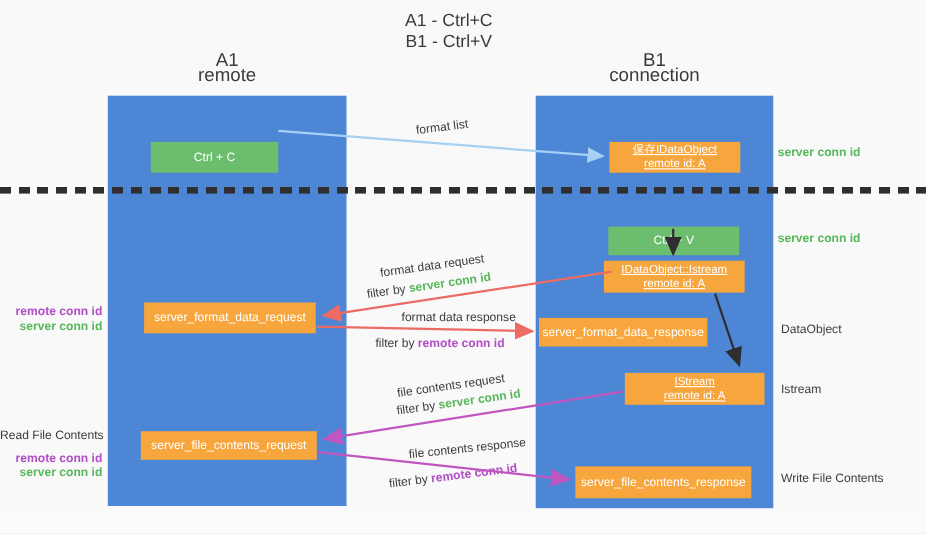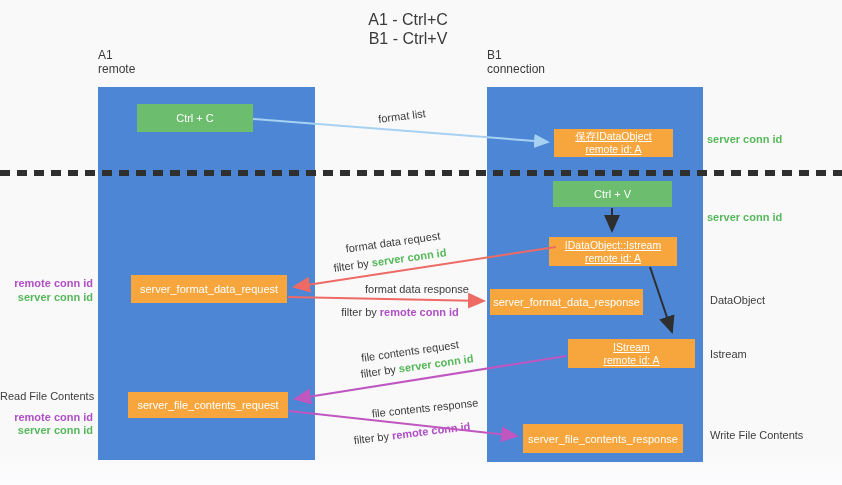--- a/index.html
+++ b/index.html
@@ -6,28 +6,28 @@
   body{font-family:"Liberation Sans", sans-serif; background:#eee;}
   .canvas{
     position:relative; width:842px; height:485px; overflow:hidden;
     background:linear-gradient(#f9f9fa 0 94%, #fcfcfe);
     color:#3c3c3c;
     padding-left:29px;
   }
   .abs{position:absolute;}
   .title{left:0; top:10px; width:816px; text-align:center; font-size:16px; line-height:19px; color:#3a3a3a;}
   .lane{background:#4d86d5; z-index:1;}
-  .lane-header{text-align:left; font-size:12px; line-height:14px; color:#3a3a3a; z-index:2;}
+  .lane-header{text-align:center; font-size:17px; line-height:14px; color:#3a3a3a; z-index:2;}
   .node{
     z-index:3; color:#fff; text-align:center; font-size:11px;
     display:flex; flex-direction:column; justify-content:center; align-items:center;
     box-sizing:border-box; white-space:nowrap;
   }
   .node.orange{background:#f7a63d;}
-  .node.green{background:#6cbd6e;}
+  .node.green{background:#6cbd6e;margin-top:25px;}
   .node .l2{font-size:10.5px; line-height:13px;text-decoration:underline;}
   .dotted{
     left:0; top:170px; width:842px; height:6px; z-index:5;
     background:repeating-linear-gradient(90deg,#2f2f2f 0 10px, transparent 10px 17px);
   }
   .ann{font-size:11px; line-height:13px; white-space:nowrap; z-index:4;}
   .ann.server{color:#56b85a; font-weight:bold;}
   .ann.remote{color:#b04fc6; font-weight:bold;}
   .ann.plain{color:#3c3c3c;}
   .left-col{width:93px; text-align:right;}

